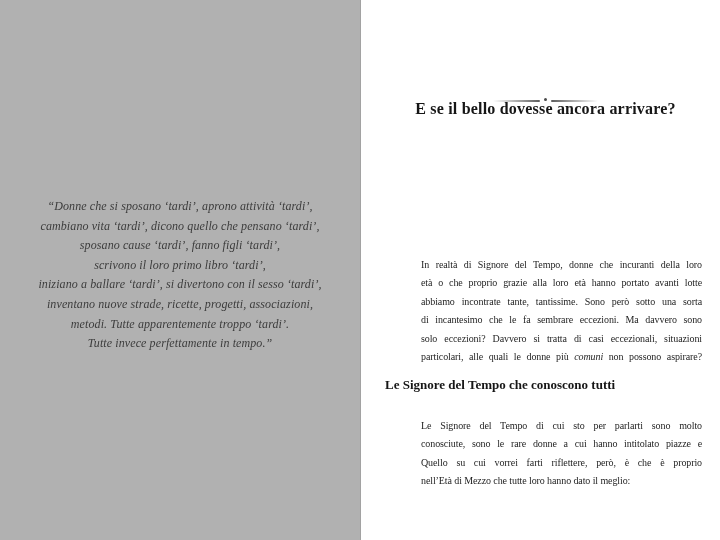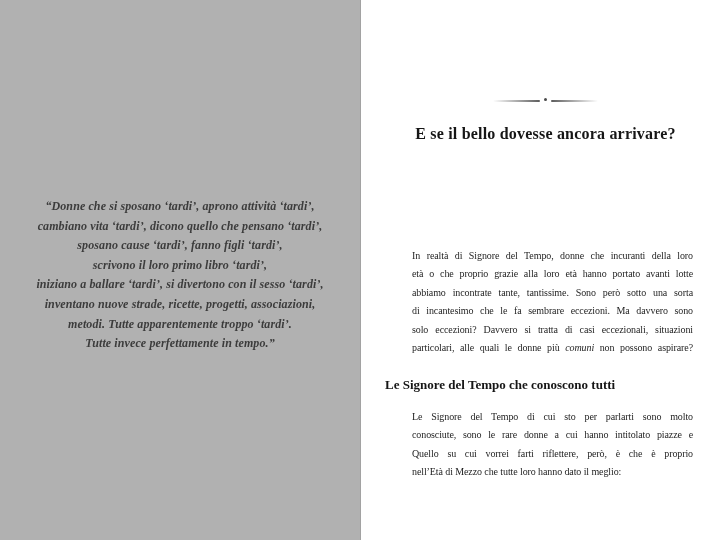--- a/index.html
+++ b/index.html
@@ -16,21 +16,20 @@
     height: 540px;
     font-family: "Liberation Serif", serif;
   }
   
   .left-page {
     position: absolute;
     left: 0; top: 0;
     width: 361px; height: 540px;
     box-sizing: border-box;
     border-right: 1px solid #a2a2a2;
-    font-weight: bold;
   }
   .quote-block {
     position: absolute;
     top: 197px;
     left: 0; right: 0;
     text-align: center;
     font-style: italic;
     font-size: 12px;
     line-height: 19.6px;
     letter-spacing: 0.1px;
@@ -57,36 +56,36 @@
   .orn-right { background: linear-gradient(to left,  rgba(74,74,74,0), rgba(74,74,74,0.9)); border-radius: 1px; }
   .orn-dot {
     width: 3px; height: 3px;
     border-radius: 50%;
     background: #4a4a4a;
     margin: 0 4px;
     position: relative; top: -1px;
   }
   .chapter-title {
     position: absolute;
-    top: 123px; left: 24px;
+    top: 98px; left: 24px;
     width: 321px;
     margin: 0;
     text-align: center;
     font-size: 16px;
     line-height: 22px;
     font-weight: bold;
     letter-spacing: 0.2px;
     color: #161616;
     white-space: nowrap;
   }
   .body-par {
     position: absolute;
     left: 44px;
     width: 281px;
-    margin: 7px;
+    margin: 16px;
     font-size: 10px;
     line-height: 18.4px;
     letter-spacing: -0.1px;
     color: #1e1e1e;
   }
   .par-1 { top: 240px; }
   .par-2 { top: 401px; }
   .jline {
     text-align: justify;
     text-align-last: justify;

